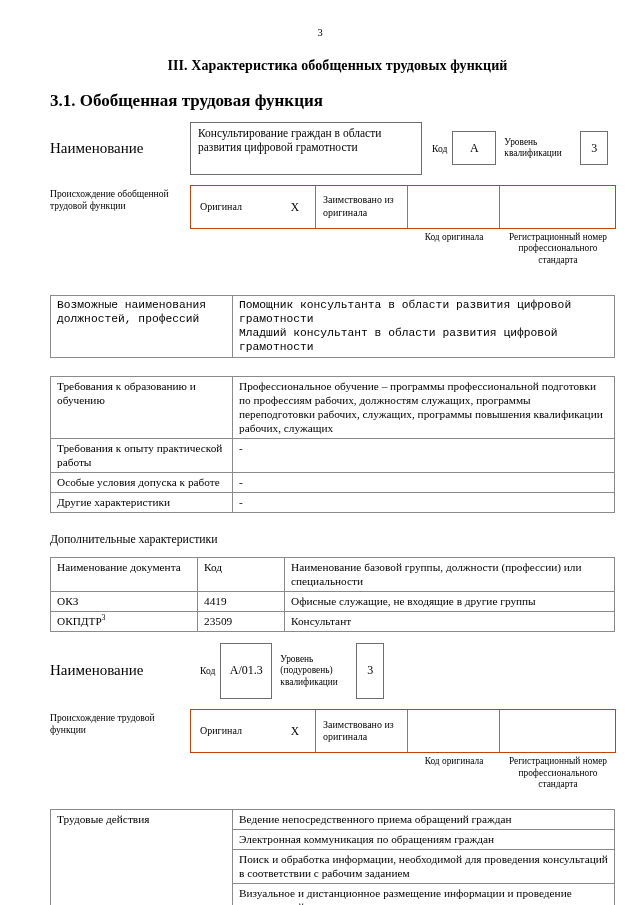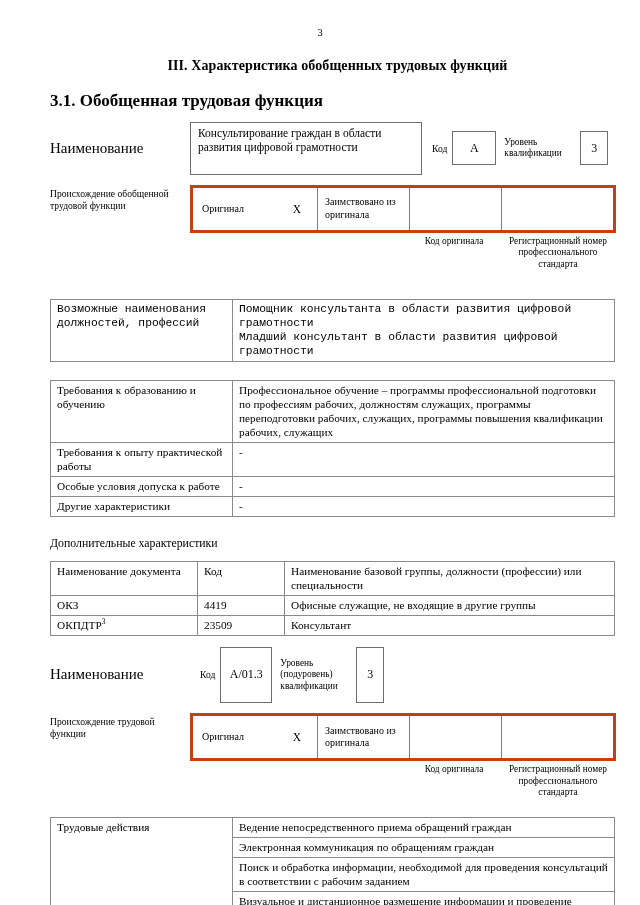--- a/index.html
+++ b/index.html
@@ -129,21 +129,21 @@
   .origin-label {
     font-size: 9.6px;
     line-height: 1.3;
     width: 140px;
     flex: 0 0 140px;
     padding-top: 3px;
   }
   .origin-grid {
     flex: 1;
     display: flex;
-    border: 3px solid #c2410c;
+    border: 1px solid #c2410c;
     box-sizing: border-box;
   }
   .origin-cell {
     border-right: 1px solid #7d7d7d;
     box-sizing: border-box;
     display: flex;
     align-items: center;
     font-size: 10px;
   }
   .origin-cell:last-child { border-right: none; }

